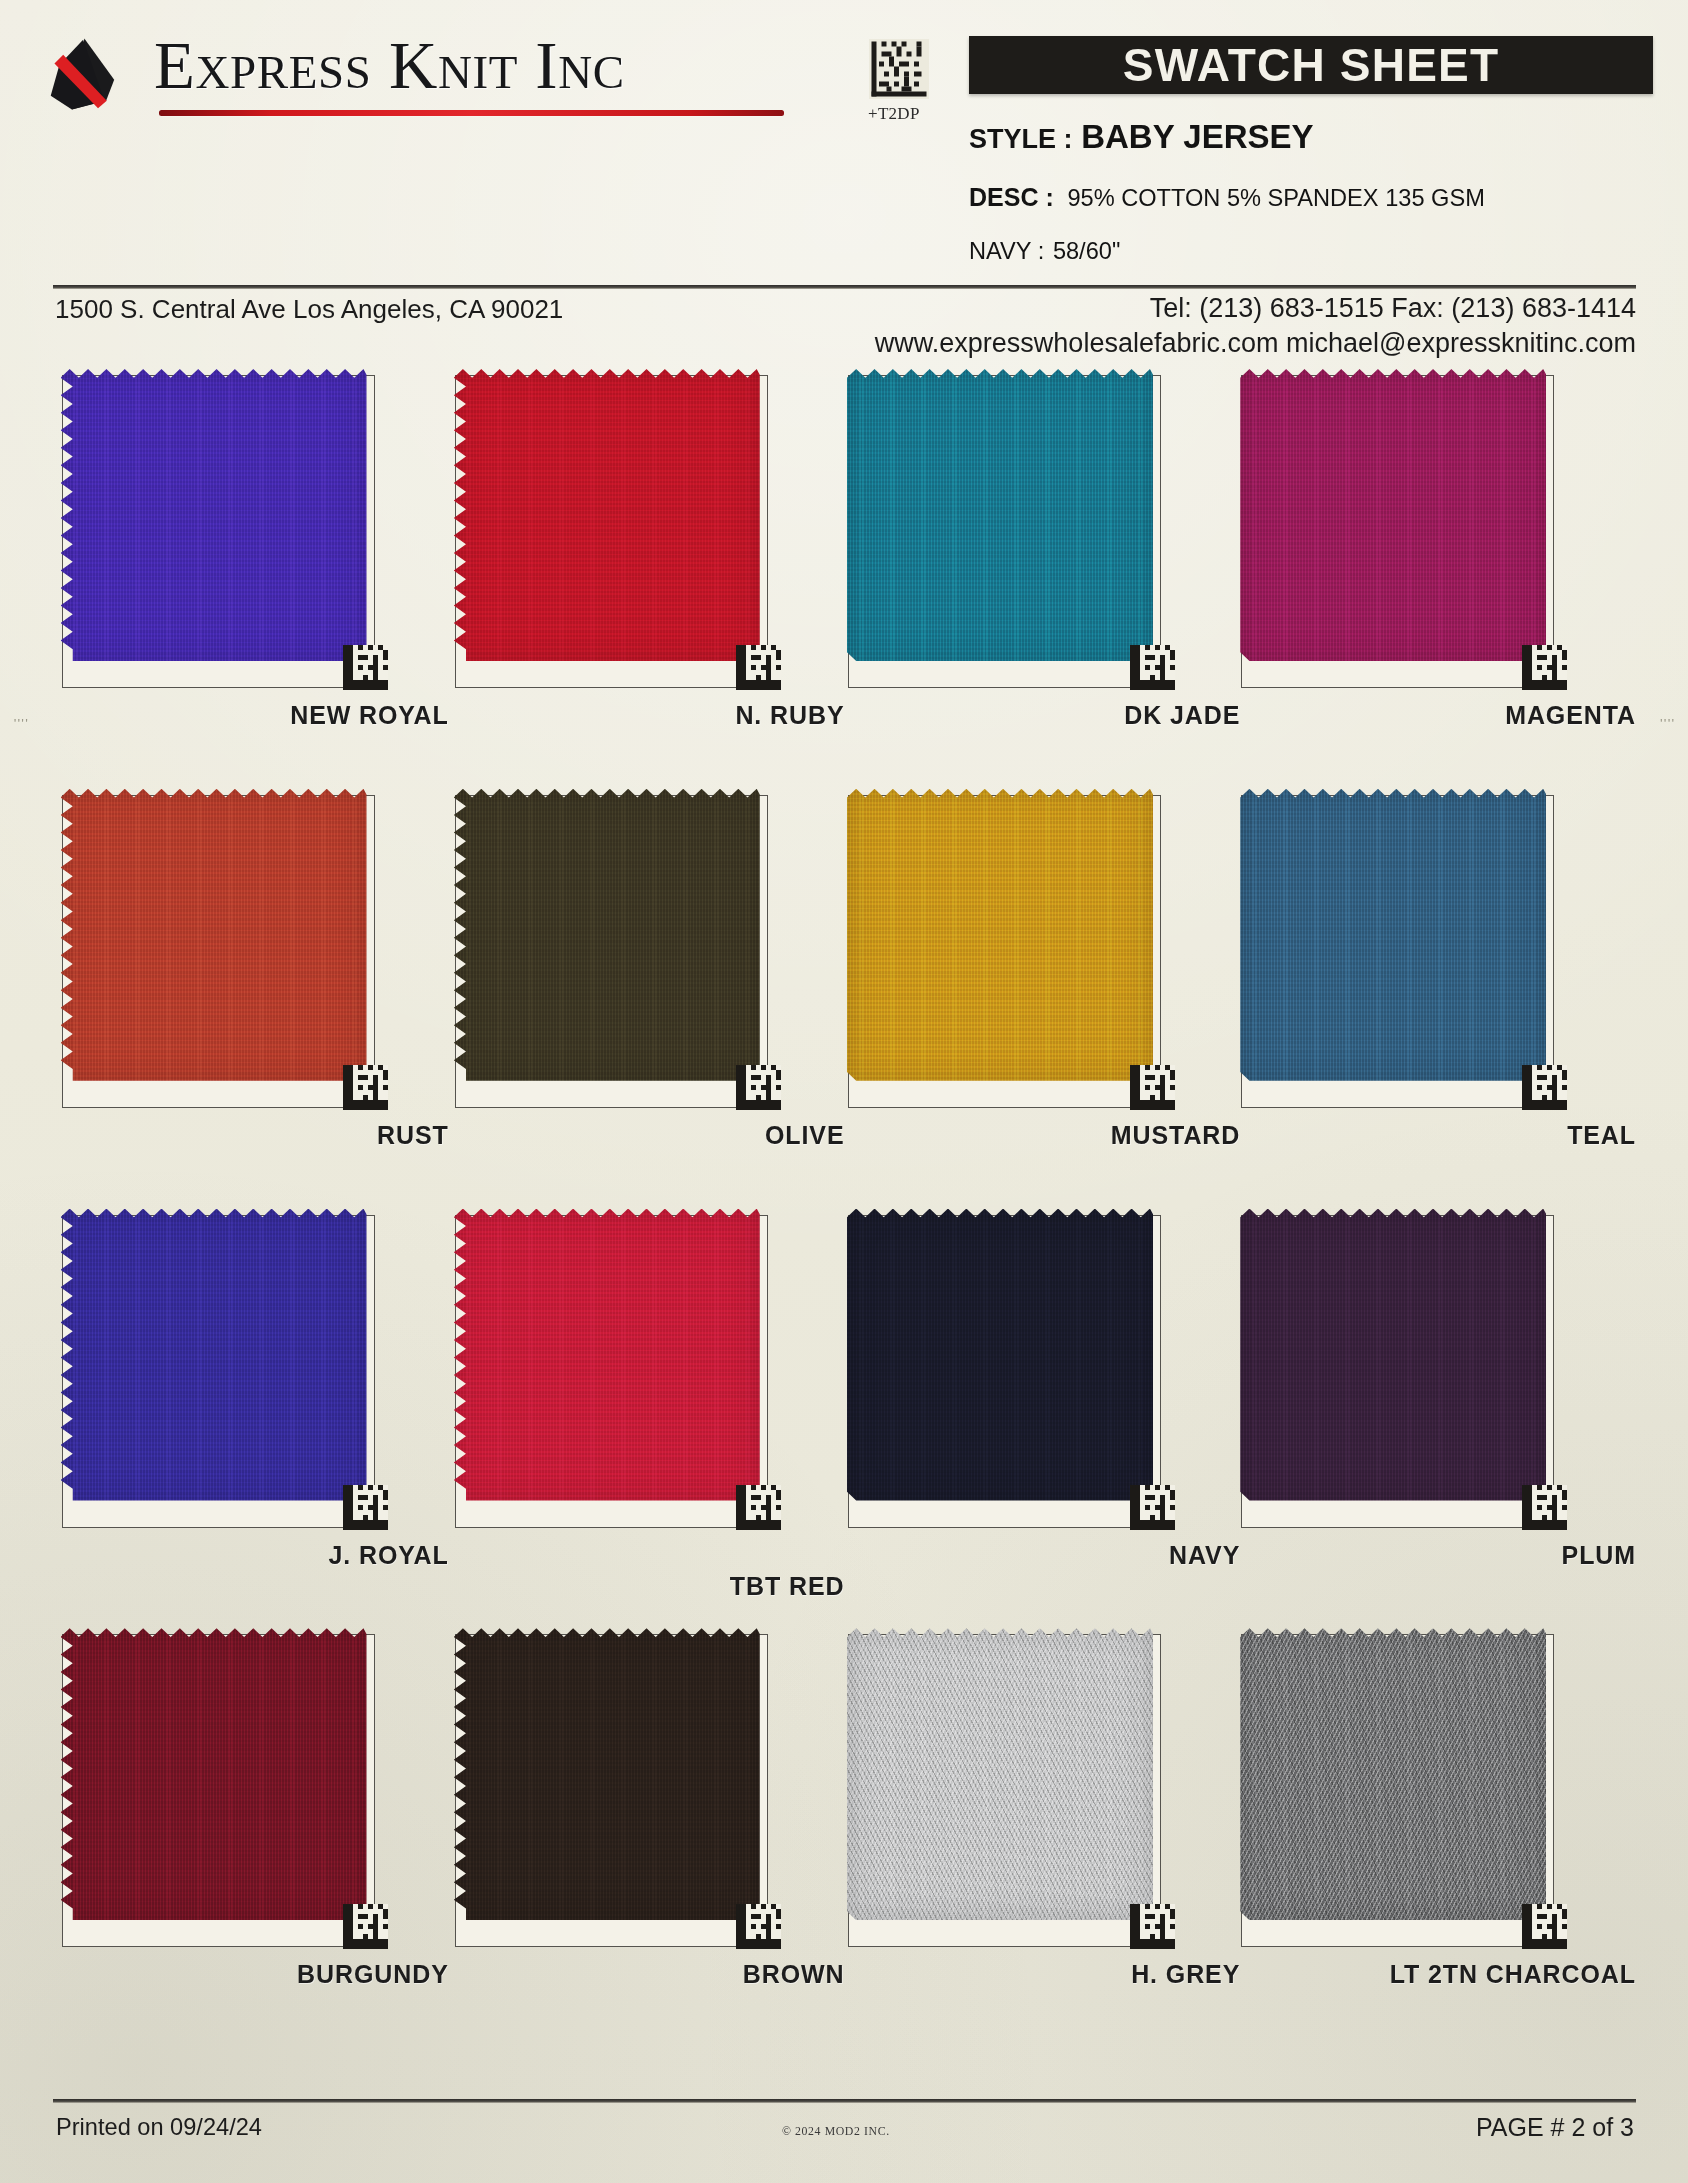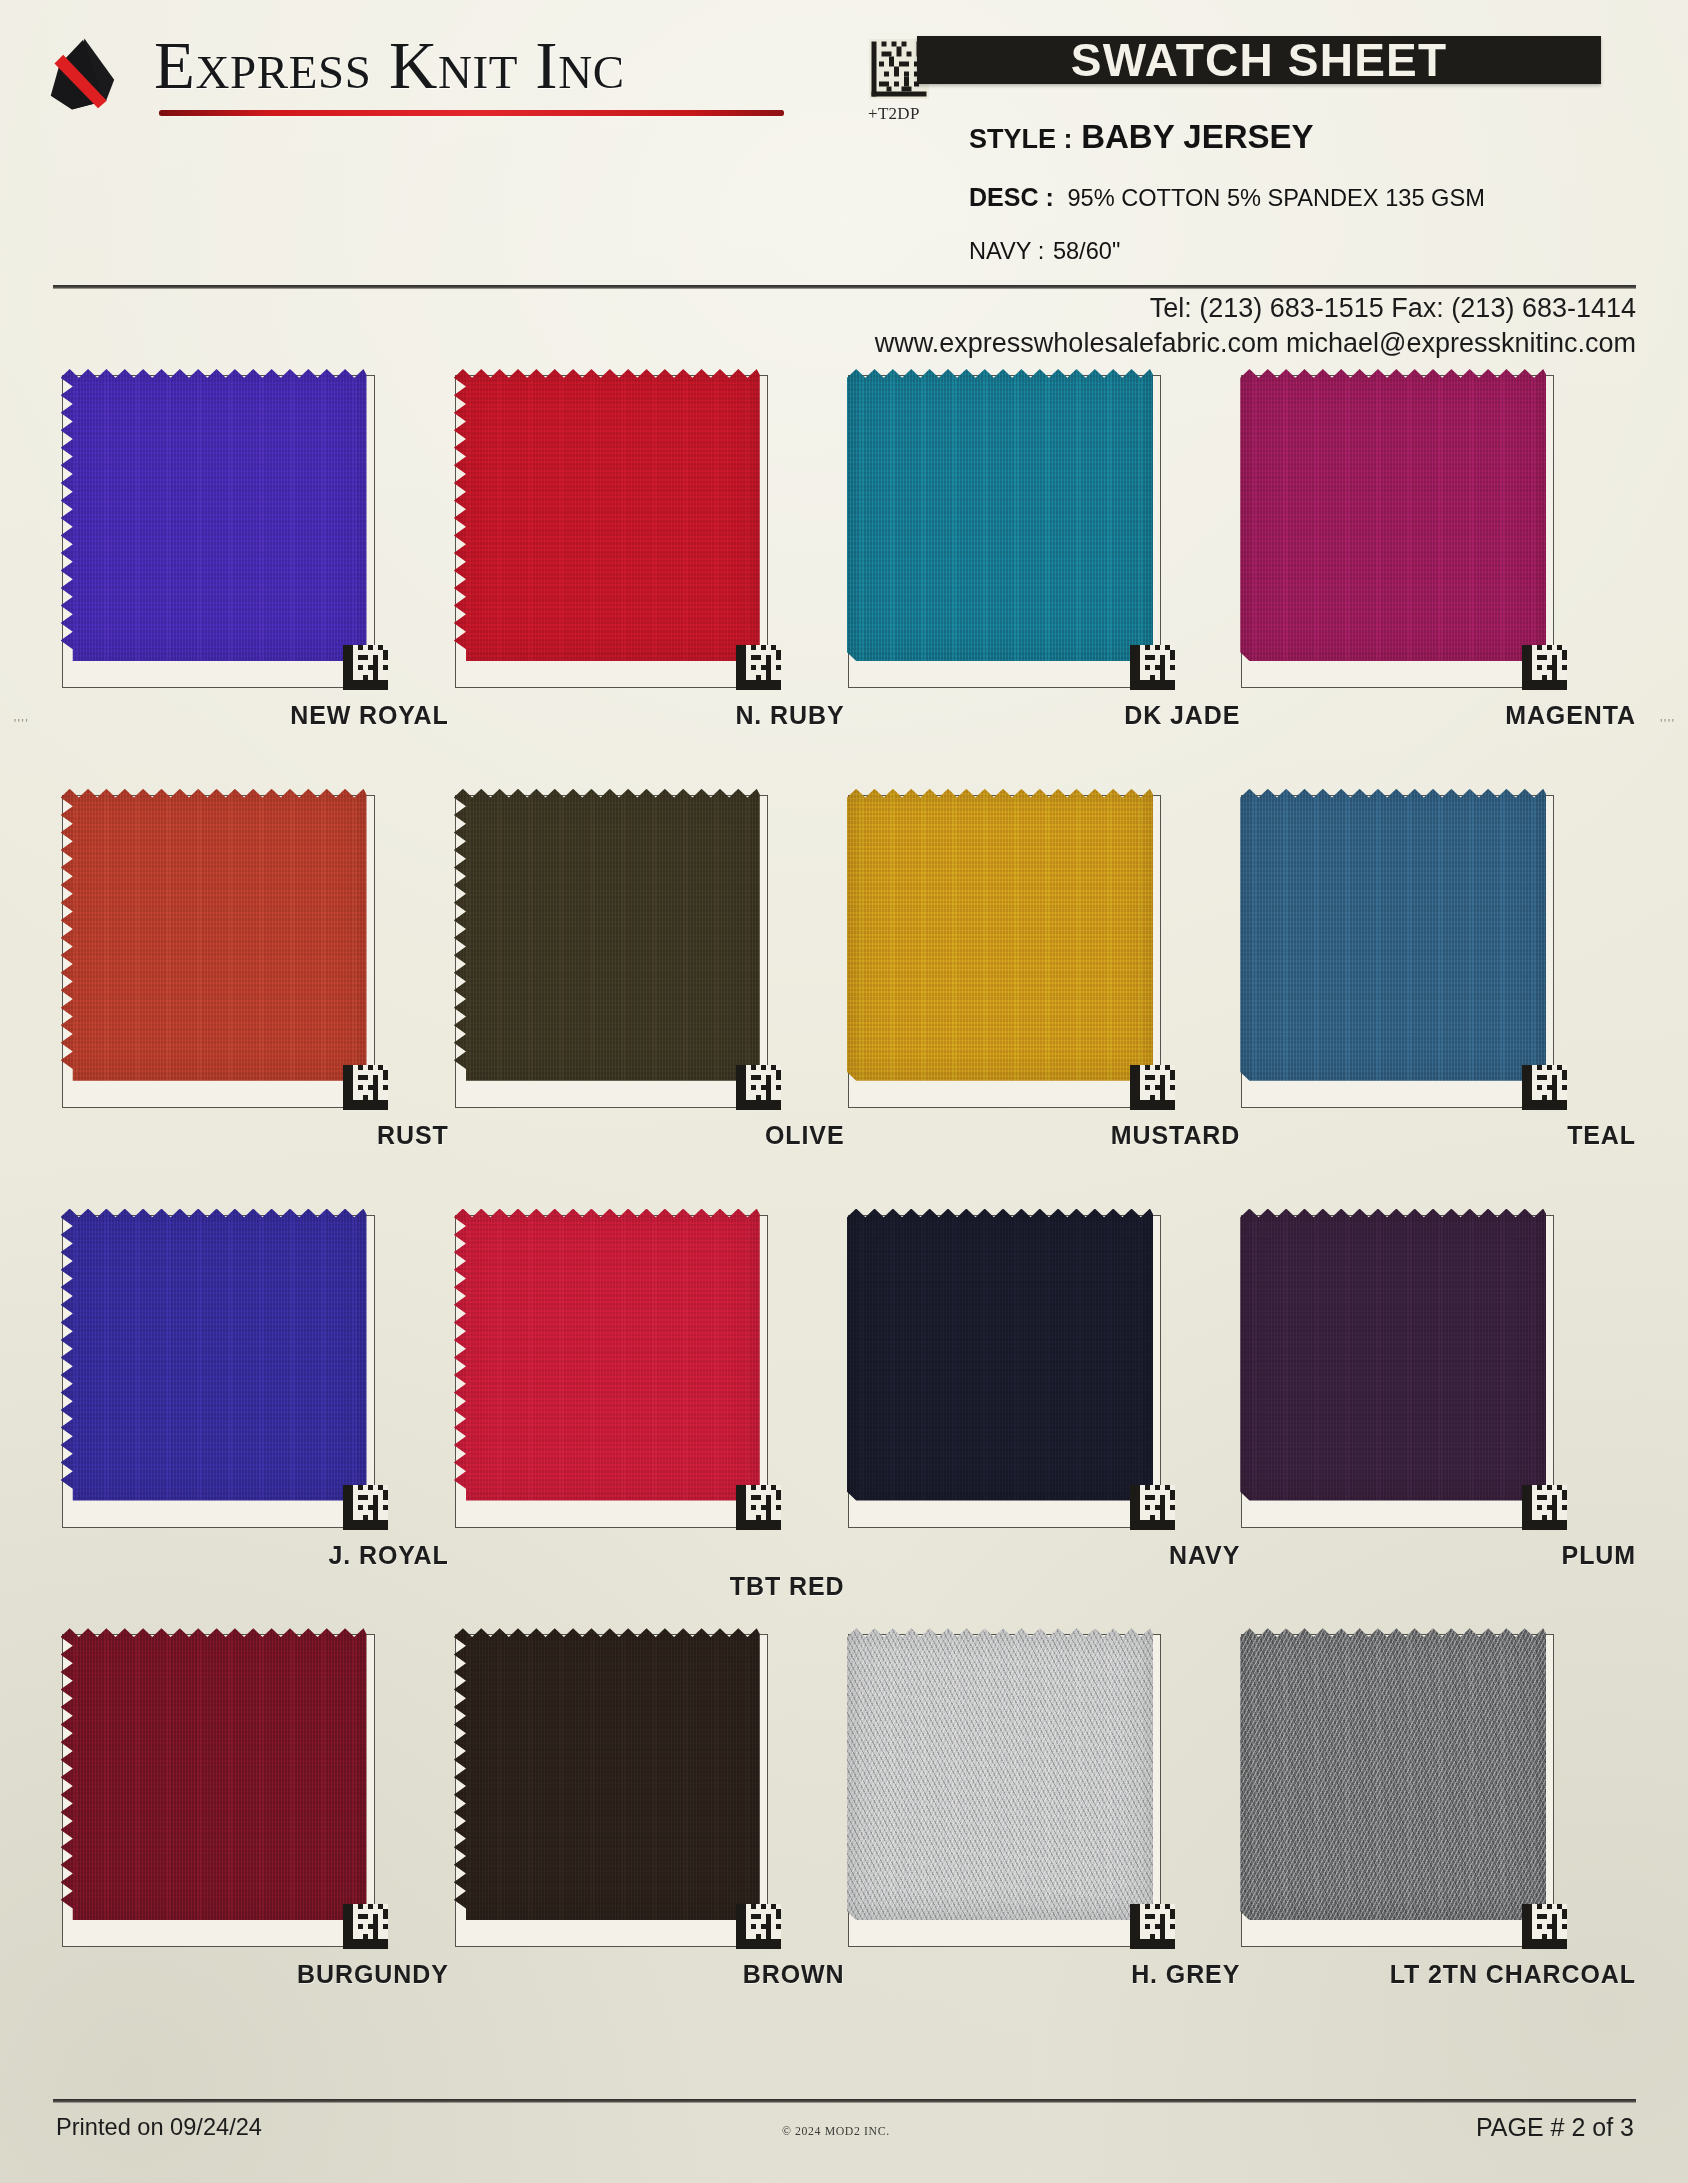--- a/index.html
+++ b/index.html
@@ -44,21 +44,21 @@
     box-shadow:0 0.6px 0 rgba(255,255,255,.6);
   }
 
   .dm-header{position:absolute;left:869px;top:39px;width:60px;height:60px;}
   .dm-header-label{
     position:absolute;left:868px;top:104px;
     font-family:"Liberation Serif",serif;font-size:17px;color:#2b2b2b;letter-spacing:0.3px;
   }
 
   .title-bar{
-    position:absolute;left:917px;top:36px;width:684px;height:48px;
+    position:absolute;left:969px;top:36px;width:684px;height:58px;
     background:#1e1c19;
     display:flex;align-items:center;justify-content:center;
     box-shadow:0 1.9px 3.1px rgba(0,0,0,.25);
   }
   .title-bar span{
     color:#f3f1e8;font-size:46px;font-weight:bold;letter-spacing:1.2px;
     font-family:"Liberation Sans",sans-serif;
   }
 
   .spec{position:absolute;left:969px;width:721px;white-space:nowrap;}
@@ -235,20 +235,21 @@
       <div class="spec spec-desc">
         <span class="k">DESC  :</span><span class="v">95% COTTON 5% SPANDEX 135 GSM</span>
       </div>
       <div class="spec spec-width">
         <span class="k">NAVY :</span><span class="v">58/60"</span>
       </div>
     </div>
 
     <div class="rule rule-top"></div>
 
+    <div class="addr">1500 S. Central Ave  Los Angeles, CA 90021</div>
     <div class="contact">
       <div>Tel: (213) 683-1515   Fax: (213) 683-1414</div>
       <div>www.expresswholesalefabric.com  michael@expressknitinc.com</div>
     </div>
 
     <div class="grid" id="swatch-grid">
         <div class="cell">
           <div class="frame" style="left: 8.7px;"></div>
           <div class="swatch" style="left: 7.5px;">
             <div class="swatch-inner left-pinked" title="NEW ROYAL" style="background-color: rgb(74, 45, 181);"></div>

